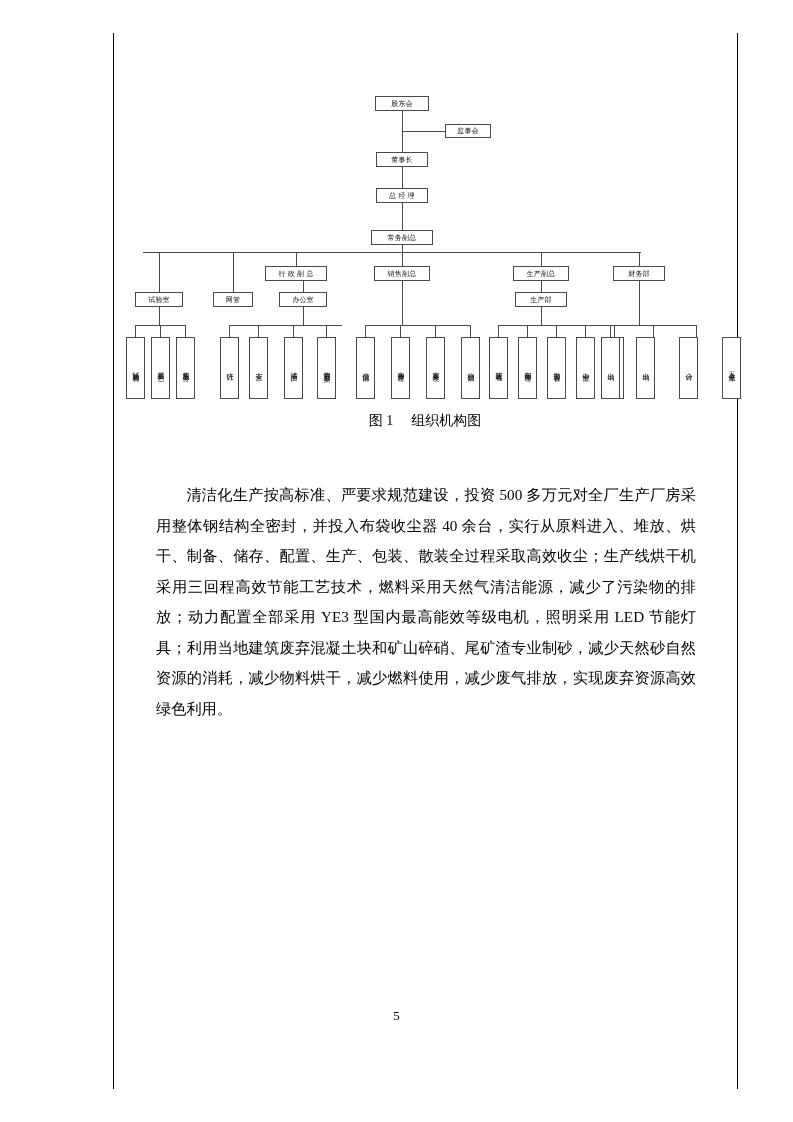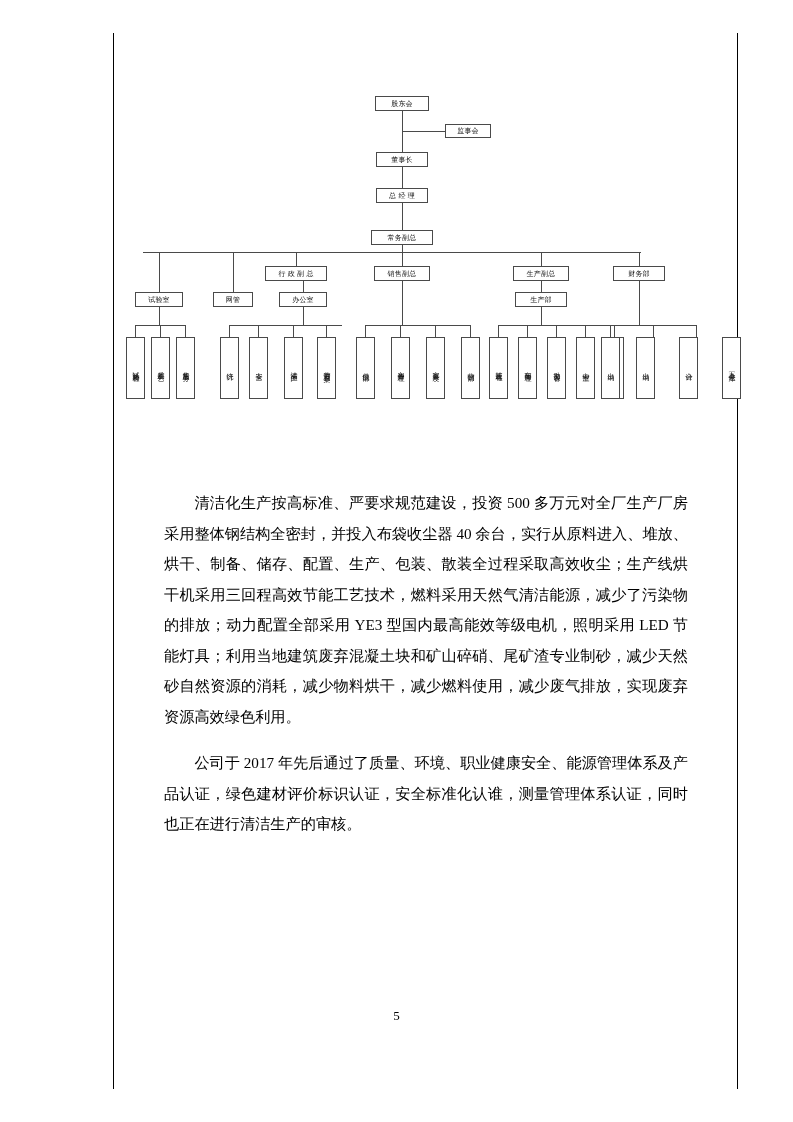--- a/index.html
+++ b/index.html
@@ -89,21 +89,21 @@
     position: absolute;
     left: 148px;
     top: 472px;
     width: 556px;
     font-size: 15.2px;
     line-height: 30.5px;
     text-align: justify;
     text-justify: inter-ideograph;
   }
   .body-text p {
-    margin: 16px;
+    margin: 8px;
     text-indent: 2em;
   }
   .page-number {
     position: absolute;
     left: 0;
     top: 1008px;
     width: 793px;
     text-align: center;
     font-size: 13px;
   }
@@ -215,21 +215,23 @@
     <div class="node vert" style="left:492px; top:257px; width:19px; height:62px;">调度</div>
 
     <div class="node vert" style="left:523px; top:257px; width:19px; height:62px;">出纳</div>
     <div class="node vert" style="left:566px; top:257px; width:19px; height:62px;">会计</div>
 
     <div class="node vert" style="left:609px; top:257px; width:19px; height:62px;">五金仓库</div>
 
     <div class="node vert" style="left:488px; top:257px; width:19px; height:62px;">出纳</div>
   </div>
 
+  <div class="fig-caption">
+    <span class="num">图 1</span><span>组织机构图</span>
+  </div>
 
   <div class="body-text">
     <p>清洁化生产按高标准、严要求规范建设，投资 500 多万元对全厂生产厂房采用整体钢结构全密封，并投入布袋收尘器 40 余台，实行从原料进入、堆放、烘干、制备、储存、配置、生产、包装、散装全过程采取高效收尘；生产线烘干机采用三回程高效节能工艺技术，燃料采用天然气清洁能源，减少了污染物的排放；动力配置全部采用 YE3 型国内最高能效等级电机，照明采用 LED 节能灯具；利用当地建筑废弃混凝土块和矿山碎硝、尾矿渣专业制砂，减少天然砂自然资源的消耗，减少物料烘干，减少燃料使用，减少废气排放，实现废弃资源高效绿色利用。</p>
-    <p>公司于 2017 年先后通过了质量、环境、职业健康安全、能源管理体系及产品认证，绿色建材评价标识认证，安全标准化认谁，测量管理体系认证，同时也正在进行清洁生产的审核。</p>
   </div>
 
   <div class="page-number">5</div>
 
 </div>
 
 </body></html>

